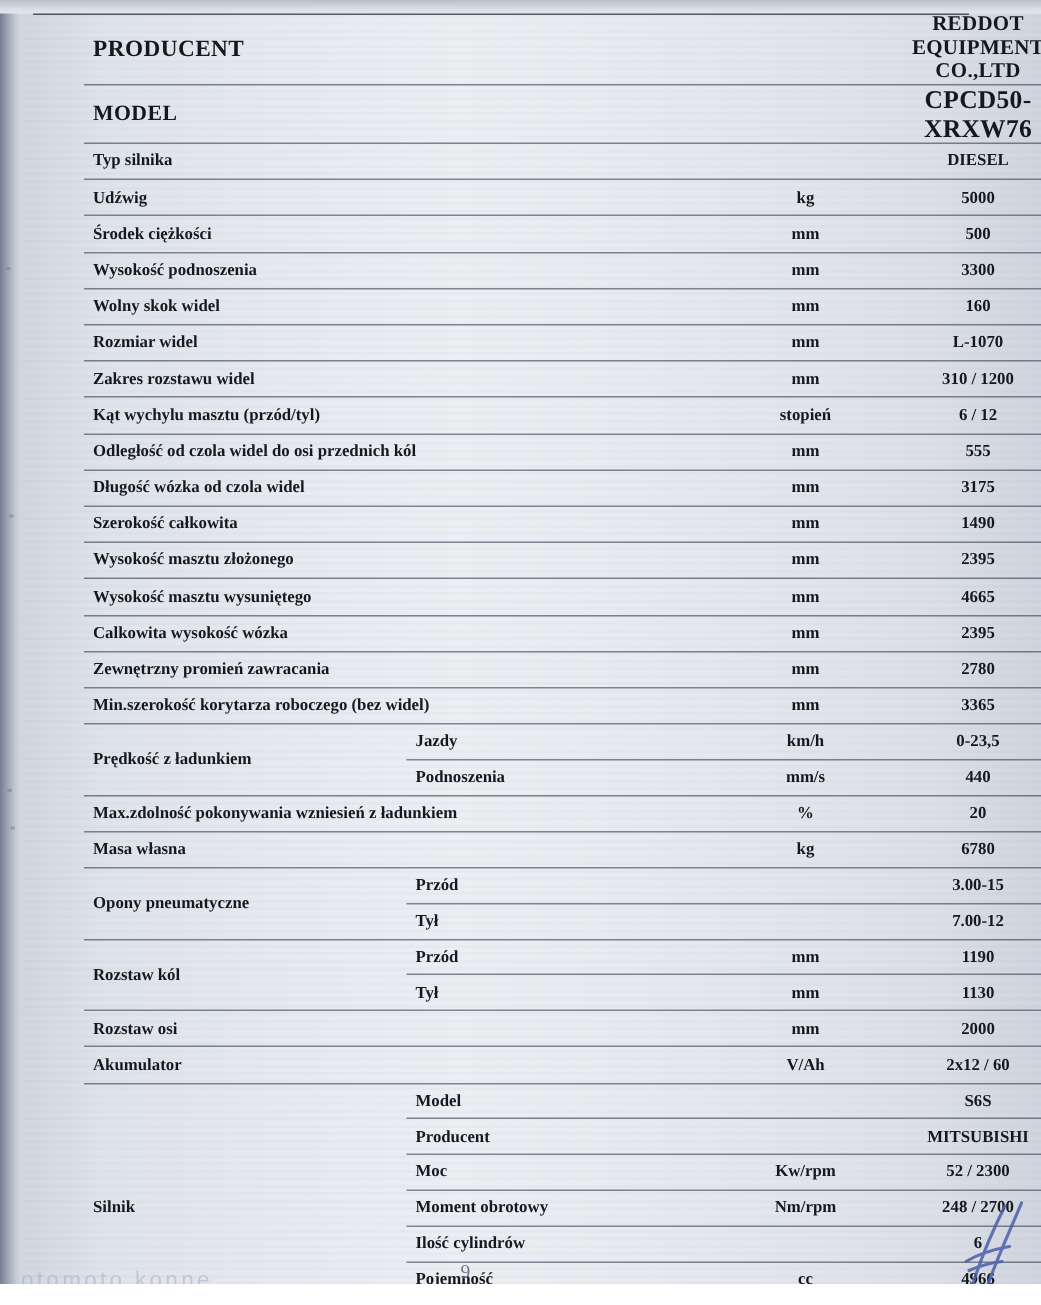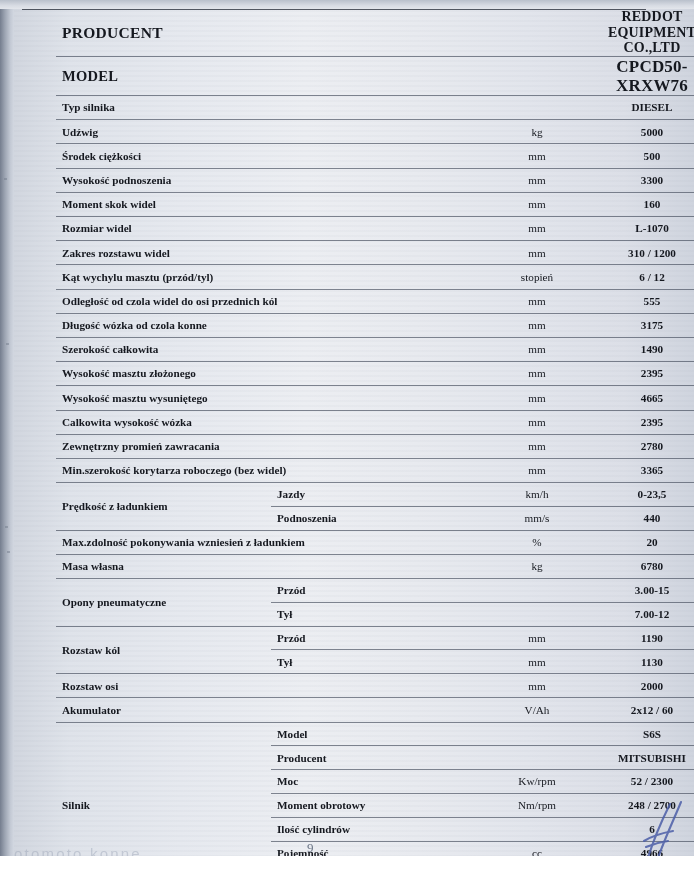--- a/index.html
+++ b/index.html
@@ -89,21 +89,21 @@
     border-bottom: 1px solid rgba(58,66,82,0.62);
     padding: 0 6px;
     vertical-align: middle;
     line-height: 1.12;
     background: transparent;
   }
   
   td.c-name   { width: 288px; text-align: left;  font-weight: bold; }
   td.c-sub    { width: 130px; text-align: left;  font-weight: bold;
                 border-left: 1px solid rgba(58,66,82,0.55); }
-  td.c-unit   { width: 90px;  text-align: center; font-weight: normal;
+  td.c-unit   { width: 90px;  text-align: center; font-weight: bold;
                 border-left: 1px solid rgba(58,66,82,0.55); }
   td.c-val    { width: 116px; text-align: center; font-weight: bold;
                 border-left: 1px solid rgba(58,66,82,0.55);
                 border-right: 1px solid rgba(58,66,82,0.55); }
 
   
   td.span-name { width: 418px; }
 
   tr.r-producent td { height: 42px; }
   tr.r-producent td.c-name   { font-size: 15.5px; letter-spacing: .3px; vertical-align: middle; }
@@ -210,21 +210,21 @@
         <td class="c-name span-name" colspan="2">Środek ciężkości</td>
         <td class="c-unit">mm</td>
         <td class="c-val">500</td>
       </tr>
       <tr class="r-std">
         <td class="c-name span-name" colspan="2">Wysokość podnoszenia</td>
         <td class="c-unit">mm</td>
         <td class="c-val">3300</td>
       </tr>
       <tr class="r-std">
-        <td class="c-name span-name" colspan="2">Moment skok widel</td>
+        <td class="c-name span-name" colspan="2">Wolny skok widel</td>
         <td class="c-unit">mm</td>
         <td class="c-val">160</td>
       </tr>
       <tr class="r-std">
         <td class="c-name span-name" colspan="2">Rozmiar widel</td>
         <td class="c-unit">mm</td>
         <td class="c-val">L-1070</td>
       </tr>
       <tr class="r-std">
         <td class="c-name span-name" colspan="2">Zakres rozstawu widel</td>
@@ -235,21 +235,21 @@
         <td class="c-name span-name" colspan="2">Kąt wychylu masztu (przód/tyl)</td>
         <td class="c-unit">stopień</td>
         <td class="c-val">6 / 12</td>
       </tr>
       <tr class="r-std">
         <td class="c-name span-name" colspan="2">Odległość od czola widel do osi przednich kól</td>
         <td class="c-unit">mm</td>
         <td class="c-val">555</td>
       </tr>
       <tr class="r-std">
-        <td class="c-name span-name" colspan="2">Długość wózka od czola konne</td>
+        <td class="c-name span-name" colspan="2">Długość wózka od czola widel</td>
         <td class="c-unit">mm</td>
         <td class="c-val">3175</td>
       </tr>
       <tr class="r-std">
         <td class="c-name span-name" colspan="2">Szerokość całkowita</td>
         <td class="c-unit">mm</td>
         <td class="c-val">1490</td>
       </tr>
       <tr class="r-std">
         <td class="c-name span-name" colspan="2">Wysokość masztu złożonego</td>

